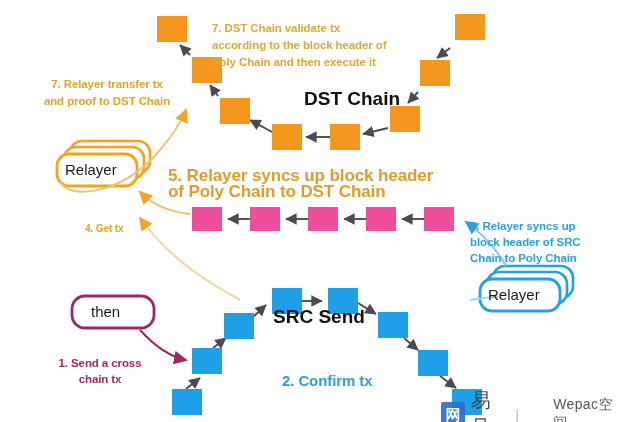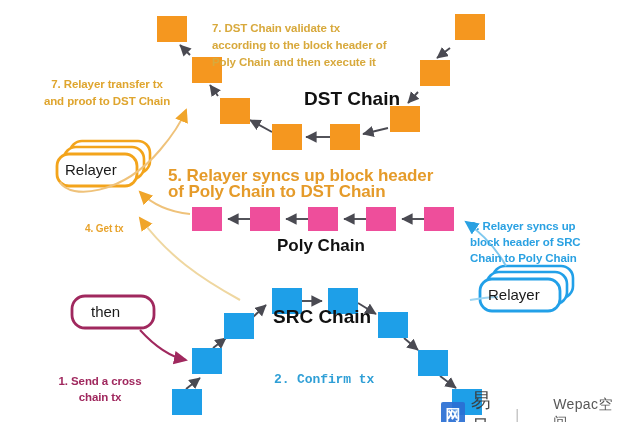--- a/index.html
+++ b/index.html
@@ -19,22 +19,22 @@
   #dst-title{font-size:19px;left:262px;top:88px;margin-left:42px;}
   #poly-title{font-size:17px;left:277px;top:236px;}
   #src-title{font-size:19px;left:273px;top:306px;}
 
   
   #step7{left:212px;top:20px;font-size:11.5px;color:#d8a93c;line-height:17px;text-align:left;}
   #step6{left:22px;top:76px;font-size:11.5px;color:#dfa52e;line-height:17px;text-align:center;width:170px;}
   #step5{left:168px;top:168px;font-size:17px;color:#e59b2a;line-height:16px;text-align:left;}
   #step4{left:64px;top:223px;font-size:10px;color:#e8a32c;margin-left:21px;}
   #step3{left:470px;top:178px;font-size:11.5px;color:#2aa1e2;line-height:16px;text-align:left;margin-top:40px;}
-  #step2{left:274px;top:372px;font-size:13px;color:#2f9fd6;font-family:Liberation Mono, monospace;}
-  #step1{left:48px;top:373px;font-size:11.5px;color:#a0285e;line-height:16px;text-align:center;width:104px;}
+  #step2{left:282px;top:372px;font-size:15px;color:#2f9fd6;}
+  #step1{left:48px;top:355px;font-size:11.5px;color:#a0285e;line-height:16px;text-align:center;width:104px;}
 
   
   .node-text{position:absolute;font-size:15px;color:#1a1a1a;font-weight:normal;}
   #relayer-o-text{left:65px;top:161px;}
   #relayer-b-text{left:488px;top:286px;}
   #user-text{left:91px;top:303px;}
 
   
   #watermark{position:absolute;left:441px;top:387px;display:flex;align-items:center;gap:6px;opacity:.92;}
   #wm-mark{width:26px;height:24px;background:#2a6fd4;border-radius:2px;display:flex;align-items:center;justify-content:center;
@@ -142,22 +142,21 @@
     <path d="M240,300 C 200,278 168,256 140,218" fill="none" stroke="#EFD7A0" stroke-width="2" marker-end="url(#ahOrange)"></path>
 
     <path d="M506,266 C 496,248 480,232 466,222" fill="none" stroke="#7FC8EE" stroke-width="2" marker-end="url(#ahBlue)"></path>
 
     <path d="M470,300 C 482,298 492,297 498,297" fill="none" stroke="#9ED5F2" stroke-width="2"></path>
 
     <path d="M140,330 C 160,352 176,358 186,360" fill="none" stroke="#A0285E" stroke-width="2" marker-end="url(#ahMag)"></path>
   </svg>
 
   <div class="chain-title" id="dst-title">DST Chain</div>
-  <div class="chain-title" id="poly-title">Poly Chain</div>
-  <div class="chain-title" id="src-title">SRC Chain</div>
+  <div class="chain-title" id="src-title">SRC Send</div>
 
   <div class="lbl" id="step7">7. DST Chain validate tx
 according to the block header of
 Poly Chain and then execute it</div>
   <div class="lbl" id="step6">7. Relayer transfer tx
 and proof to DST Chain</div>
   <div class="lbl" id="step5">5. Relayer syncs up block header
 of Poly Chain to DST Chain</div>
   <div class="lbl" id="step4">4. Get tx</div>
   <div class="lbl" id="step3">3. Relayer syncs up

